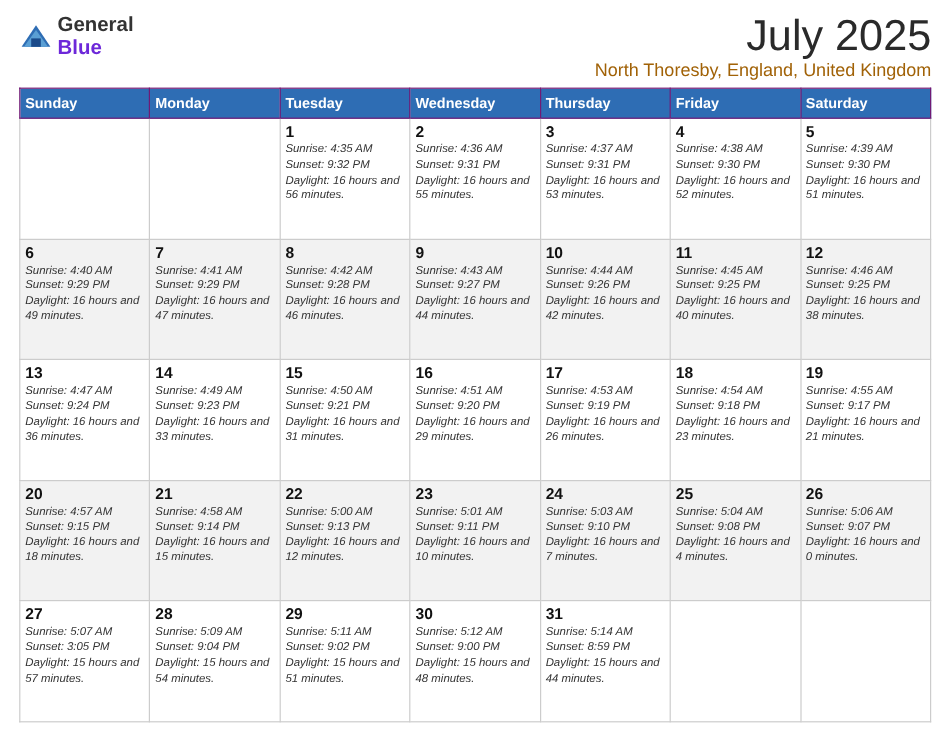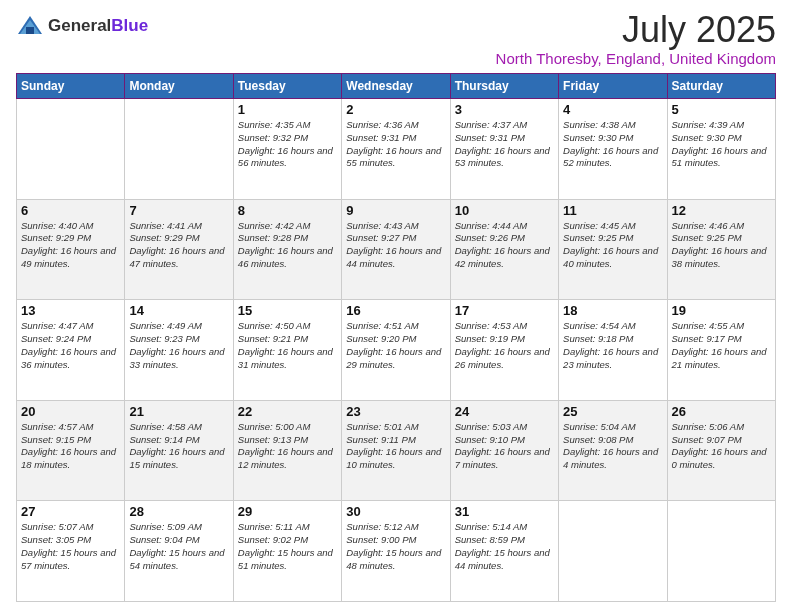--- a/index.html
+++ b/index.html
@@ -22,21 +22,21 @@
       align-items: flex-start;
       justify-content: space-between;
       margin-bottom: 6px;
     }
     .logo {
       display: flex;
       align-items: center;
     }
     .logo-text {
       display: flex;
-      flex-direction: row;
+      flex-direction: column;
       line-height: 1.1;
     }
     .logo-general {
       font-size: 17px;
       font-weight: bold;
       color: #333;
     }
     .logo-blue {
       font-size: 17px;
       font-weight: bold;
@@ -51,21 +51,21 @@
       text-align: right;
     }
     .month-title {
       font-size: 36px;
       color: #2a2a2a;
       font-weight: normal;
       line-height: 1;
     }
     .location {
       font-size: 15px;
-      color: #a21caf;
+      color: #a16207;
       margin-top: 2px;
     }
     .calendar {
       flex: 1;
       border: 1px solid #bbb;
       border-collapse: collapse;
       width: 100%;
       table-layout: fixed;
     }
     .calendar th {

